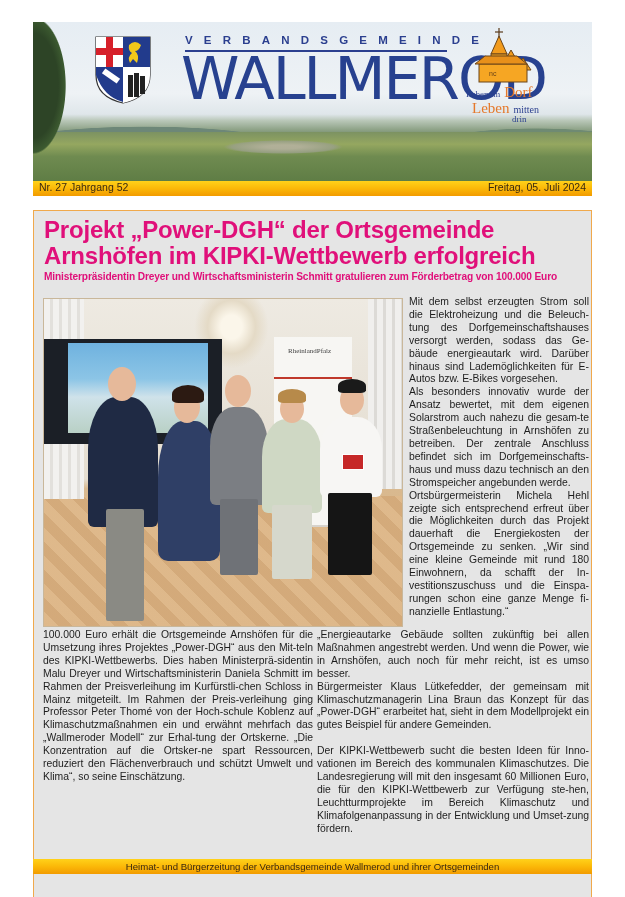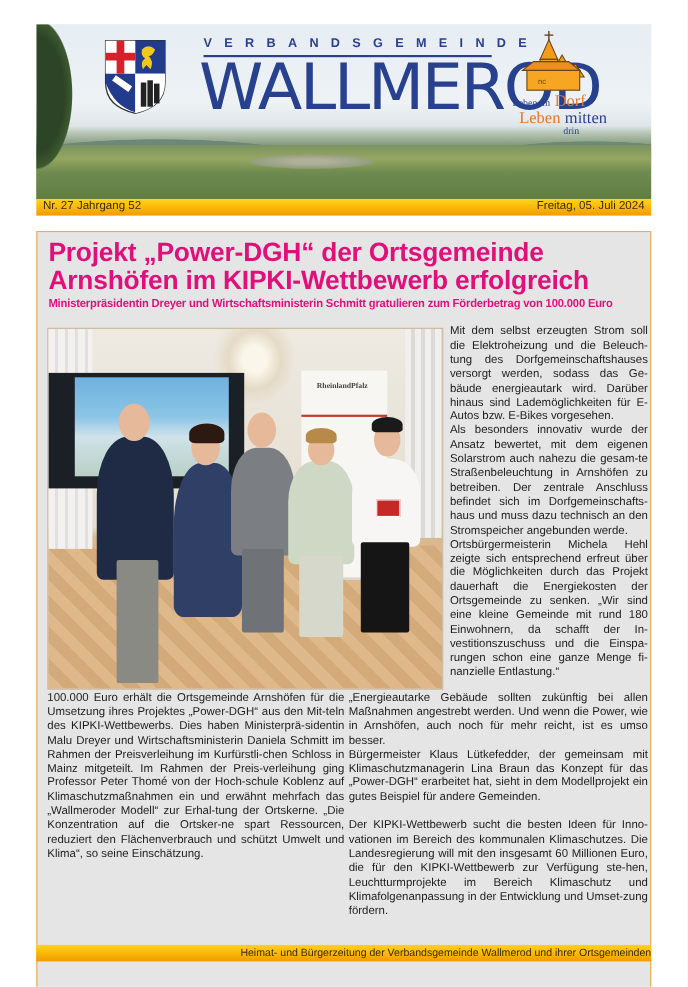--- a/index.html
+++ b/index.html
@@ -24,21 +24,21 @@
     letter-spacing: 11.2px; color: #2b3f8f; white-space: nowrap; }
   .vg-rule { position: absolute; left: 152px; top: 28px; width: 262px; height: 2px; background: #2b3f8f; }
   .brand { position: absolute; left: 148px; top: 27px; width: 270px; font-size: 58px; font-weight: normal;
     color: #27418f; letter-spacing: -2px; transform: scaleX(1.02); transform-origin: left; line-height: 60px; white-space: nowrap;
     font-family: "DejaVu Sans", sans-serif; }
   .church { position: absolute; left: 440px; top: 6px; width: 62px; height: 58px; }
   .slogan { position: absolute; left: 433px; top: 62px; width: 120px; font-family: Liberation Serif, serif; line-height: 1; }
   .slogan .s1 { font-size: 9px; color: #2b3f8f; }
   .slogan .dorf { font-size: 15px; color: #e5782a; }
   .slogan .s2 { font-size: 15px; color: #e5782a; margin-left: 6px; }
-  .slogan .mitten { font-size: 15px; color: #2b3f8f; }
+  .slogan .mitten { font-size: 10px; color: #2b3f8f; }
   .slogan .drin { font-size: 9px; color: #2b3f8f; margin-left: 46px; display: block; margin-top: -1px; }
 
   .issue-bar { position: absolute; left: 33px; top: 181px; width: 559px; height: 15px;
     background: linear-gradient(180deg, #ffd21a 0%, #fbb808 50%, #f29b00 100%);
     display: flex; justify-content: space-between; align-items: flex-start; padding: 0 6px; font-size: 10.5px; color: #3a2a10; }
 
   
   .article { position: absolute; left: 33px; top: 210px; width: 559px; height: 818px;
     background: #e5e5e5; border: 1px solid #f0a94c; }
   .headline { position: absolute; left: 10px; top: 6px; width: 545px; font-size: 24px; font-weight: bold;
@@ -64,21 +64,21 @@
 
   .col { position: absolute; font-size: 10.4px; line-height: 12.9px; text-align: justify; color: #1d1d1d; hyphens: manual; }
   .col p { margin: 0; }
   .col p.gap { margin-top: 12.9px; }
   .col-right-top { left: 375px; top: 85px; width: 180px; }
   .col-left-bottom { left: 9px; top: 418px; width: 270px; }
   .col-right-bottom { left: 283px; top: 418px; width: 272px; }
 
   .footer-bar { position: absolute; left: 33px; top: 859px; width: 559px; height: 15px;
     background: linear-gradient(180deg, #ffd21a 0%, #fbb808 50%, #f29b00 100%);
-    display: flex; justify-content: flex-end; align-items: center; font-size: 9.6px; color: #3a2a10; }
+    display: flex; justify-content: center; align-items: center; font-size: 9.6px; color: #3a2a10; }
 </style>
 </head>
 <body>
 
 <header class="masthead">
   <div class="hills-far"></div>
   <div class="hills-mid"></div>
   <div class="village"></div>
   <div class="tree"></div>
 
@@ -136,21 +136,21 @@
   <div class="photo">
     <div class="floor"></div>
     <div class="curtain-l"></div>
     <div class="curtain-r"></div>
     <div class="chandelier"></div>
     <div class="screen">
       <div class="screen-inner" style="left:24px;top:4px;width:140px;height:90px;"></div>
     </div>
     <div class="banner">
       <div class="stripe"></div>
-      <span style="position:absolute;left:14px;top:10px;font-size:7px;font-family:'Liberation Serif',serif;color:#444;font-weight:bold;">RheinlandPfalz</span>
+      <span style="position:absolute;left:14px;top:10px;font-size:7px;font-family:'Liberation Serif',serif;color:#444;">RheinlandPfalz</span>
     </div>
 
     <div class="person" style="left:44px;top:98px;width:70px;height:130px;background:#1f2a44;"></div>
     <div class="person" style="left:62px;top:210px;width:38px;height:112px;background:#8a8a84;border-radius:2px;"></div>
     <div class="head" style="left:64px;top:68px;width:28px;height:34px;"></div>
 
     <div class="person" style="left:114px;top:122px;width:62px;height:140px;background:#2f3f66;border-radius:40% 40% 10px 10px;"></div>
     <div class="head" style="left:130px;top:92px;width:26px;height:32px;"></div>
     <div style="position:absolute;left:128px;top:86px;width:32px;height:18px;border-radius:50% 50% 20% 20%;background:#2c1a12;"></div>
 

